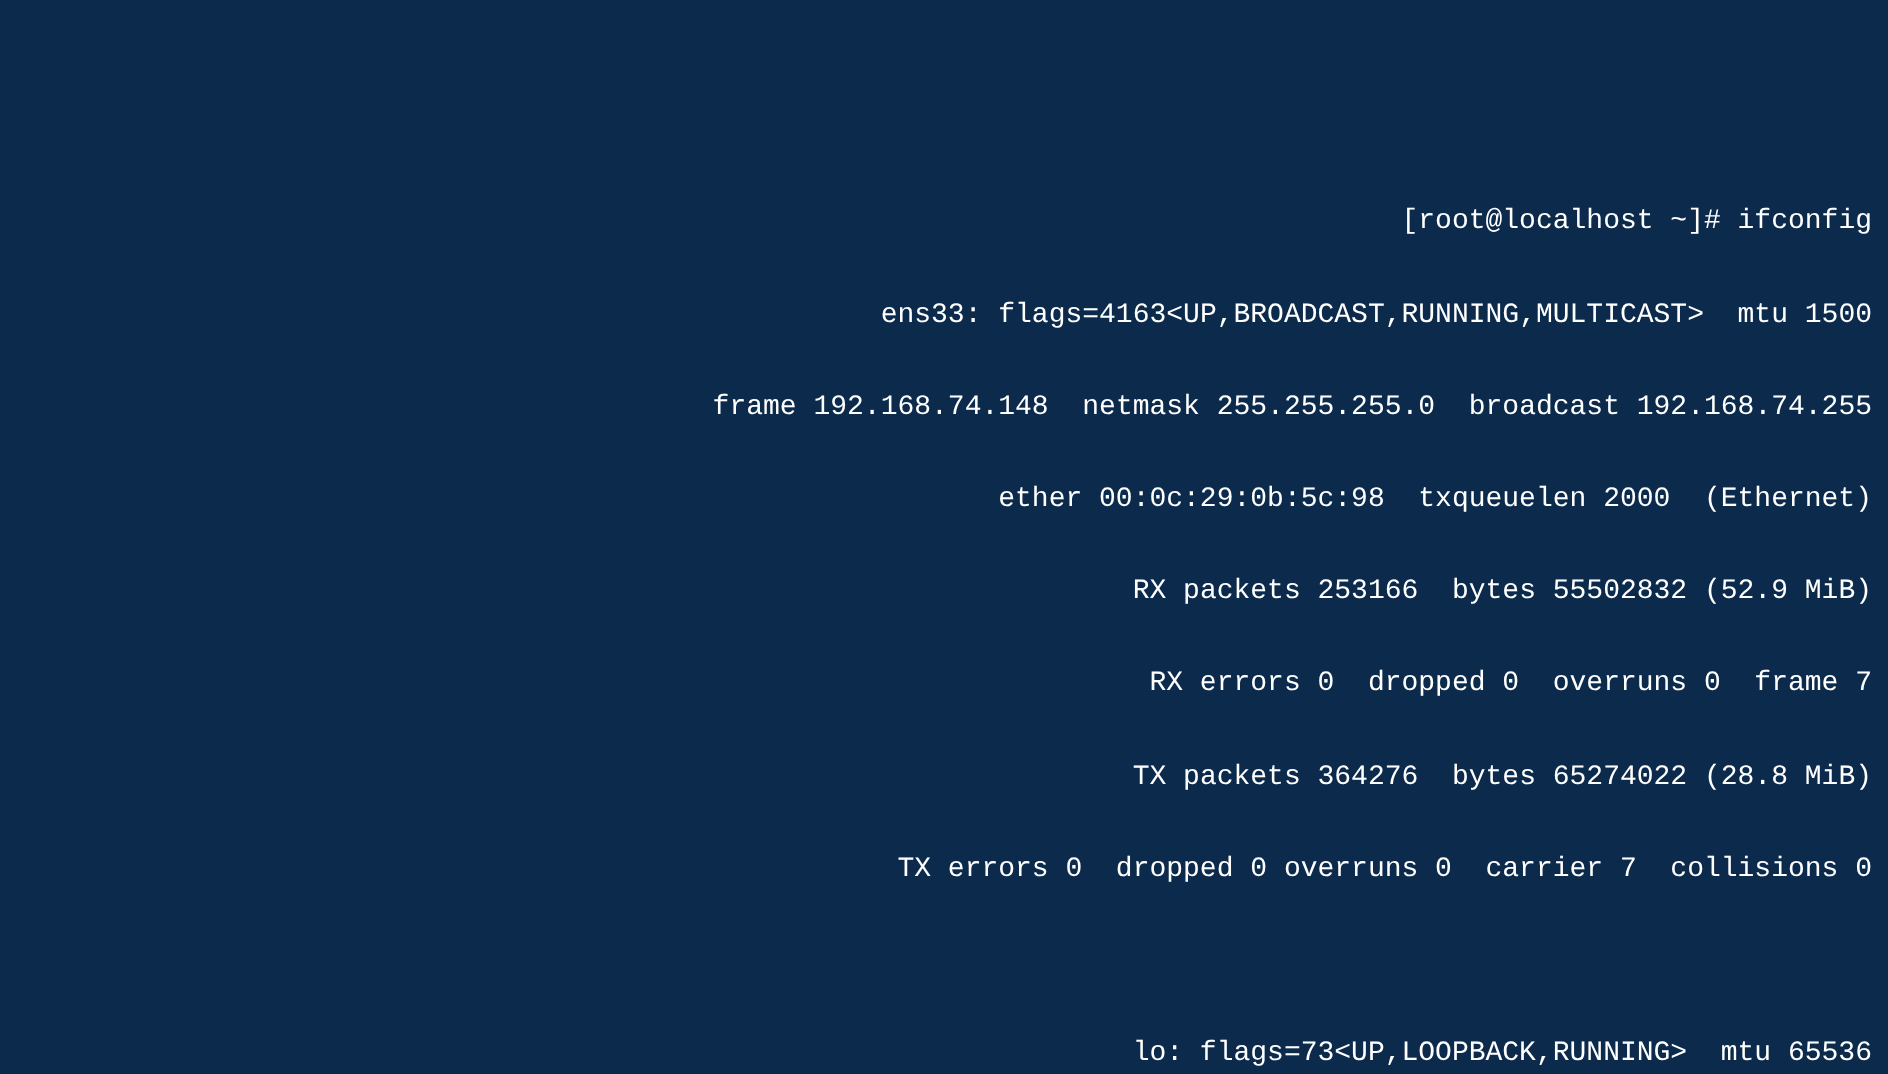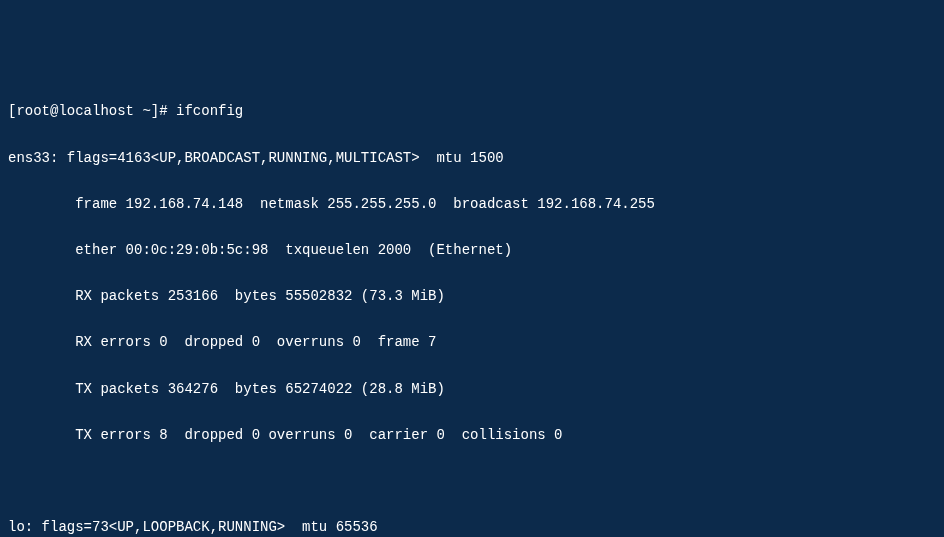--- a/index.html
+++ b/index.html
@@ -9,35 +9,35 @@
     color: #ffffff;
     font-family: "Consolas", "Courier New", monospace;
     font-size: 14px;
     line-height: 1.65;
     width: 944px;
     height: 537px;
     box-sizing: border-box;
     overflow: hidden;
     white-space: pre;
   }
-  .line { display: block; }
+  .line { display: block; text-align: right; }
 </style>
 </head>
 <body>
 
 
 
 <span class="line"><span>[root@localhost ~]# </span><span>ifconfig</span></span>
 <span class="line">ens33: flags=4163&lt;UP,BROADCAST,RUNNING,MULTICAST&gt;  mtu 1500</span>
 <span class="line">        frame 192.168.74.148  netmask 255.255.255.0  broadcast 192.168.74.255</span>
 <span class="line">        ether 00:0c:29:0b:5c:98  txqueuelen 2000  (Ethernet)</span>
-<span class="line">        RX packets 253166  bytes 55502832 (73.3 MiB)</span>
+<span class="line">        RX packets 253166  bytes 55502832 (52.9 MiB)</span>
 <span class="line">        RX errors 0  dropped 0  overruns 0  frame 7</span>
 <span class="line">        TX packets 364276  bytes 65274022 (28.8 MiB)</span>
-<span class="line">        TX errors 8  dropped 0 overruns 0  carrier 0  collisions 0</span>
+<span class="line">        TX errors 0  dropped 0 overruns 0  carrier 7  collisions 0</span>
 <span class="line"> </span>
 <span class="line">lo: flags=73&lt;UP,LOOPBACK,RUNNING&gt;  mtu 65536</span>
 
 
 
 
 
 
 
 

